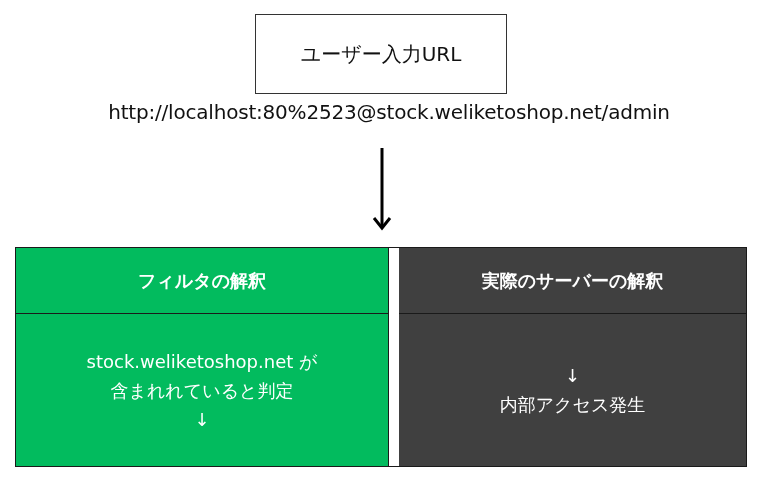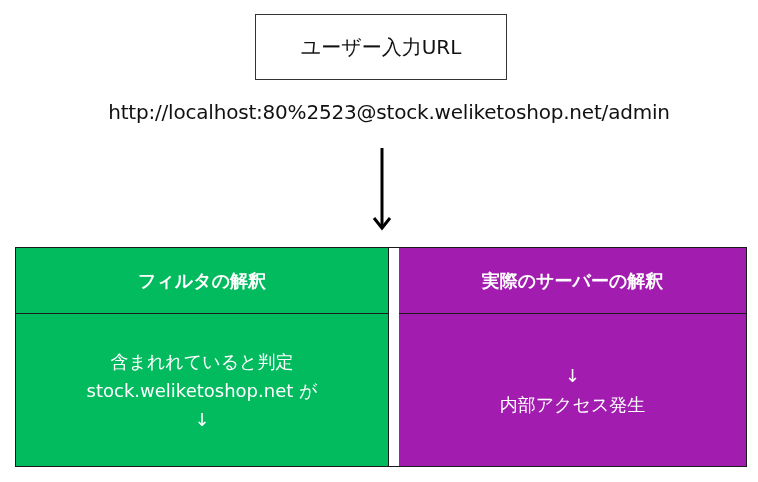--- a/index.html
+++ b/index.html
@@ -1,41 +1,41 @@
 <!DOCTYPE html>
 <html><head>
 <meta charset="utf-8">
 <style>
   html, body { margin: 0; padding: 0; }
   body {
     width: 758px; height: 482px; background: #ffffff; position: relative; overflow: hidden;
     font-family: "DejaVu Sans", "Liberation Sans", sans-serif;
   }
   .input-box {
-    position: absolute; left: 255px; top: 14px; width: 252px; height: 66px;
+    position: absolute; left: 255px; top: 14px; width: 252px; height: 80px;
     box-sizing: border-box; border: 1.5px solid #333333; background: #fff;
     display: flex; align-items: center; justify-content: center;
     font-size: 20px; color: #111;
   }
   .url {
     position: absolute; left: 10px; top: 100px; width: 758px; text-align: center;
     font-size: 20px; color: #111; letter-spacing: -0.2px;
   }
   .arrow { position: absolute; left: 372px; top: 146px; width: 20px; height: 86px; }
   .table {
     position: absolute; left: 15px; top: 247px; width: 732px; height: 220px;
     box-sizing: border-box; border: 1.5px solid #1a1a1a;
     display: grid; grid-template-columns: 373px 1fr; grid-template-rows: 66px 1fr;
   }
   .cell {
     display: flex; align-items: center; justify-content: center; text-align: center;
     color: #ffffff; box-sizing: border-box;
   }
   .green { background: #02bb5e; }
-  .red { background: #a21caf; margin-left: 10px; }
+  .red { background: #404040; margin-left: 10px; }
   .head { font-weight: bold; font-size: 18px; border-bottom: 1.5px solid #1a1a1a; }
   .left { border-right: 1.5px solid #1a1a1a; }
   .body { font-size: 18px; line-height: 29px; flex-direction: column; }
 </style>
 </head>
 <body>
 
 <div class="input-box">
   <span>ユーザー入力URL</span>
 </div>
@@ -44,21 +44,21 @@
 
 <svg class="arrow" viewBox="0 0 20 86">
   <line x1="10" y1="2" x2="10" y2="80" stroke="#000" stroke-width="3"></line>
   <polyline points="2,72 10,82 18,72" fill="none" stroke="#000" stroke-width="3"></polyline>
 </svg>
 
 <div class="table">
   <div class="cell green head left">フィルタの解釈</div>
   <div class="cell red head">実際のサーバーの解釈</div>
   <div class="cell green body left">
+    <div>stock.weliketoshop.net が</div>
     <div>含まれれていると判定</div>
-    <div>stock.weliketoshop.net が</div>
     <div>↓</div>
   </div>
   <div class="cell red body">
     <div>↓</div>
     <div>内部アクセス発生</div>
   </div>
 </div>
 
 </body></html>

